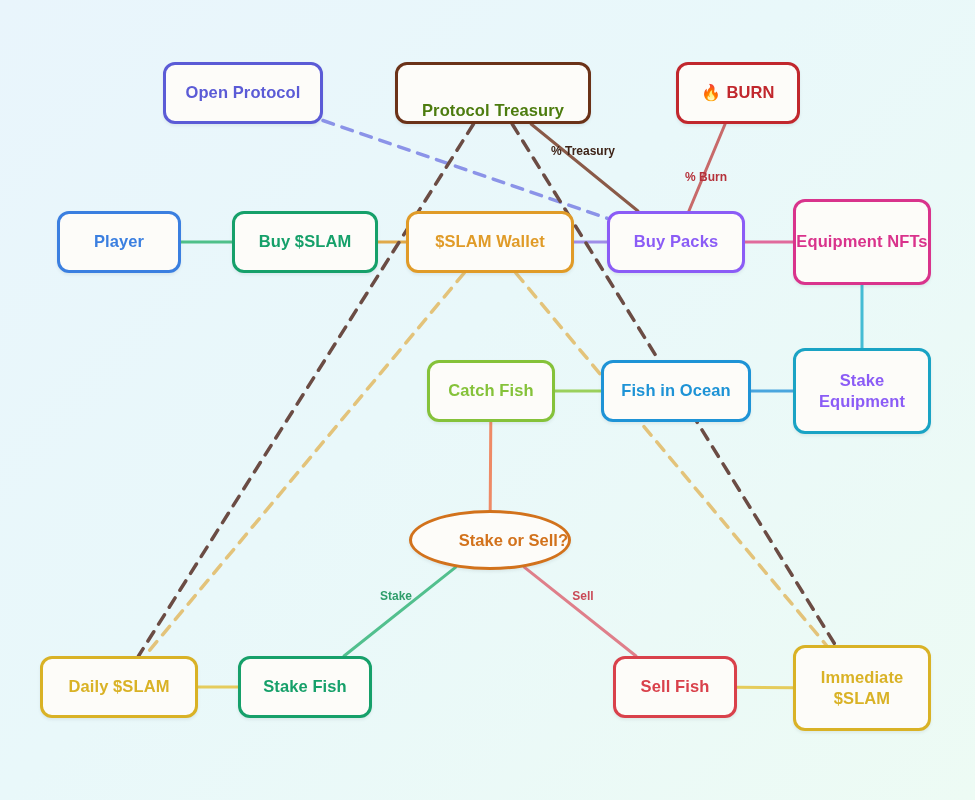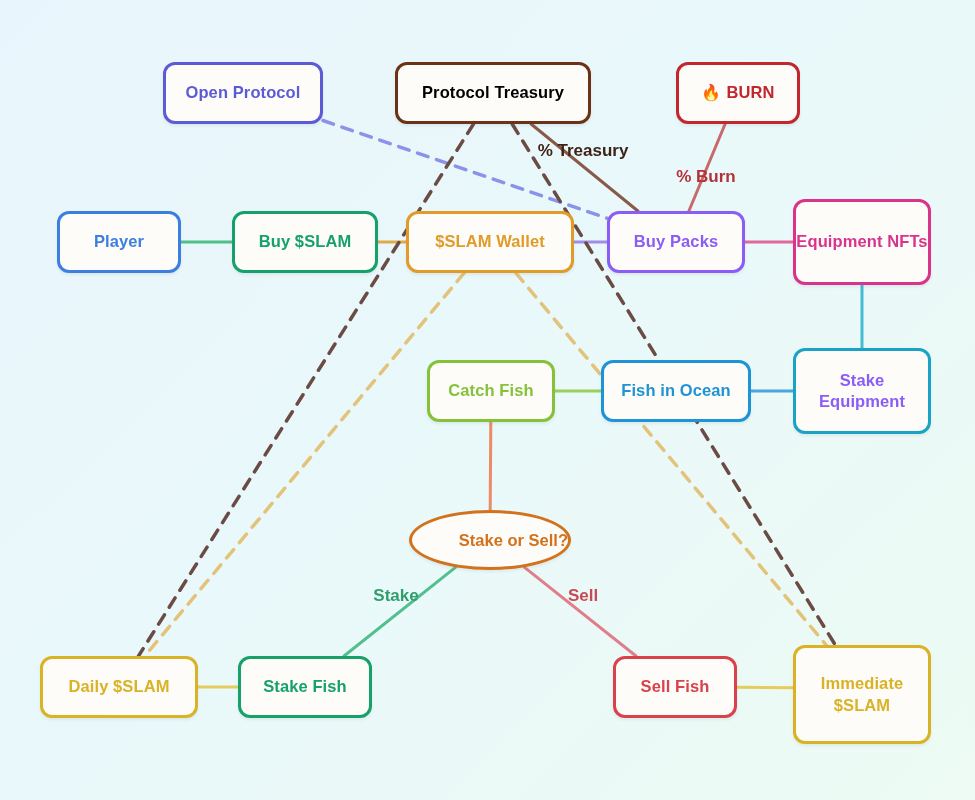--- a/index.html
+++ b/index.html
@@ -21,21 +21,21 @@
   }
   .ellipse{
     position:absolute;box-sizing:border-box;
     display:flex;align-items:center;justify-content:center;
     text-align:center;background:#fdfcf9;
     border-style:solid;border-width:3px;border-radius:50%;
     font-weight:bold;font-size:16.5px;
     box-shadow:0 2px 3px rgba(90,110,120,.10);
   }
   .elabel{
-    position:absolute;font-size:17px;font-weight:bold;
+    position:absolute;font-size:12px;font-weight:bold;
     white-space:nowrap;transform:translate(-50%,-50%);
   }
   .burnglyph{margin-right:5px;font-size:16px;}
 </style>
 </head>
 <body>
 
 <div id="stage">
   <svg id="edges">
       <line x1="181" y1="242" x2="232" y2="242" stroke="#4fc08a" stroke-width="3" stroke-linecap="round"></line>
@@ -55,21 +55,21 @@
       <line x1="323" y1="120.52886836027713" x2="607" y2="218.25635103926098" stroke="#8b93e8" stroke-width="3.5" stroke-linecap="round" stroke-dasharray="11 9"></line>
       <line x1="473.48148148148147" y1="124" x2="138.51851851851853" y2="656" stroke="#6b4c44" stroke-width="3.5" stroke-linecap="round" stroke-dasharray="11 9"></line>
       <line x1="512.2252100840336" y1="124" x2="835.3327731092437" y2="645" stroke="#6b4c44" stroke-width="3.5" stroke-linecap="round" stroke-dasharray="11 9"></line>
       <line x1="464.1550561797753" y1="273" x2="144.84494382022473" y2="656" stroke="#e3c37a" stroke-width="3.5" stroke-linecap="round" stroke-dasharray="11 9"></line>
       <line x1="515.8565022421525" y1="273" x2="826.1345291479821" y2="645" stroke="#e3c37a" stroke-width="3.5" stroke-linecap="round" stroke-dasharray="11 9"></line>
     </svg>
   <div id="nodes">
       <div class="node" style="left: 163px; top: 62px; width: 160px; height: 62px; border-color: rgb(91, 91, 214); color: rgb(91, 91, 214);">
         <span>Open Protocol</span>
       </div>
-      <div class="node" style="left: 395px; top: 62px; width: 196px; height: 62px; border-color: rgb(107, 50, 24); color: #000000;">
+      <div class="node" style="left: 395px; top: 62px; width: 196px; height: 62px; border-color: rgb(107, 50, 24); color: #4d7c0f; align-items: flex-end;">
         <span>Protocol Treasury</span>
       </div>
       <div class="node" style="left: 676px; top: 62px; width: 124px; height: 62px; border-color: rgb(193, 39, 45); color: rgb(193, 39, 45);">
         <span class="burnglyph">🔥</span>
         <span>BURN</span>
       </div>
       <div class="node" style="left: 57px; top: 211px; width: 124px; height: 62px; border-color: rgb(59, 127, 224); color: rgb(59, 127, 224);">
         <span>Player</span>
       </div>
       <div class="node" style="left: 232px; top: 211px; width: 146px; height: 62px; border-color: rgb(22, 160, 106); color: rgb(22, 160, 106);">
@@ -98,21 +98,21 @@
       </div>
       <div class="node" style="left: 40px; top: 656px; width: 158px; height: 62px; border-color: rgb(217, 178, 38); color: rgb(217, 178, 38);">
         <span>Daily $SLAM</span>
       </div>
       <div class="node" style="left: 238px; top: 656px; width: 134px; height: 62px; border-color: rgb(22, 160, 106); color: rgb(22, 160, 106);">
         <span>Stake Fish</span>
       </div>
       <div class="node" style="left: 613px; top: 656px; width: 124px; height: 62px; border-color: rgb(217, 65, 75); color: rgb(217, 65, 75);">
         <span>Sell Fish</span>
       </div>
-      <div class="node" style="left: 793px; top: 645px; width: 138px; height: 99px; border-color: rgb(217, 178, 38); color: rgb(217, 178, 38);">
+      <div class="node" style="left: 793px; top: 645px; width: 138px; height: 86px; border-color: rgb(217, 178, 38); color: rgb(217, 178, 38);">
         <span>Immediate $SLAM</span>
       </div>
     </div>
   <div id="labels">
       <div class="elabel" style="left: 396px; top: 596px; color: rgb(47, 158, 107);">Stake</div>
       <div class="elabel" style="left: 583px; top: 596px; color: rgb(201, 74, 87);">Sell</div>
       <div class="elabel" style="left: 583px; top: 151px; color: rgb(62, 35, 23);">% Treasury</div>
       <div class="elabel" style="left: 706px; top: 151px; color: rgb(181, 49, 58); margin-top: 26px;">% Burn</div>
     </div>
 </div>

